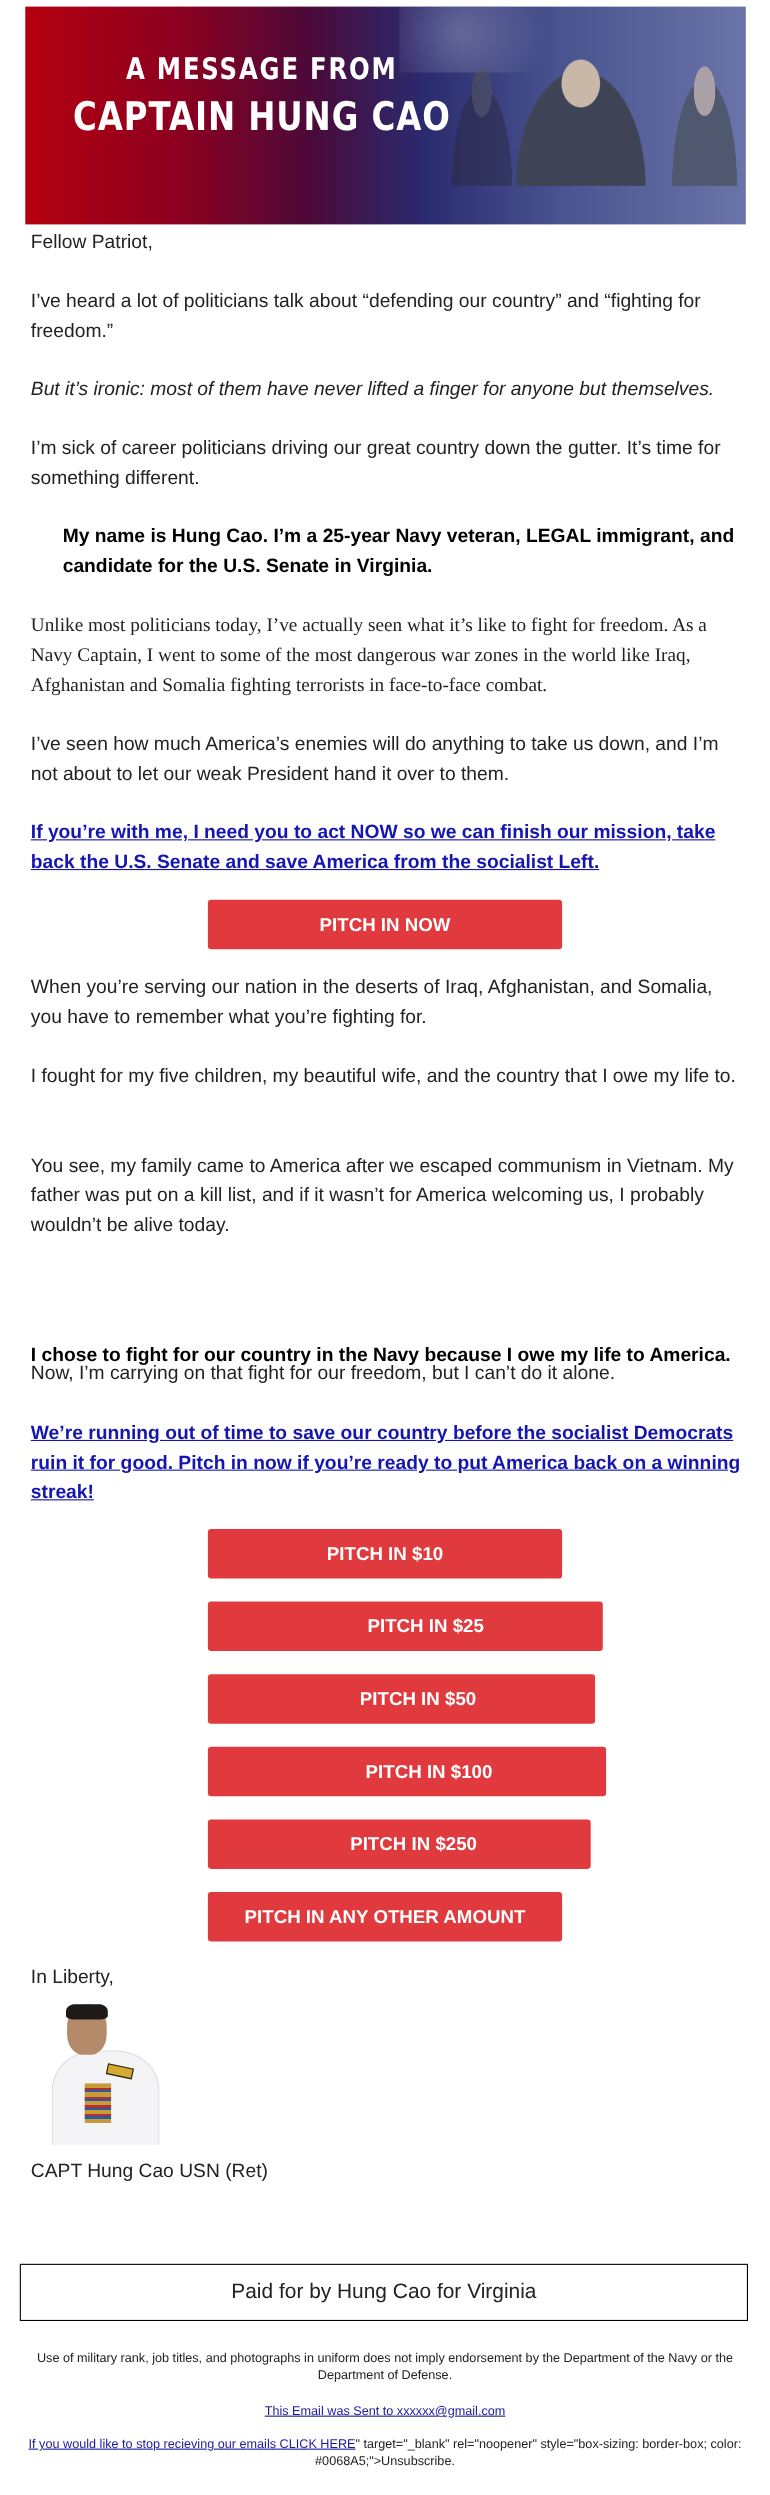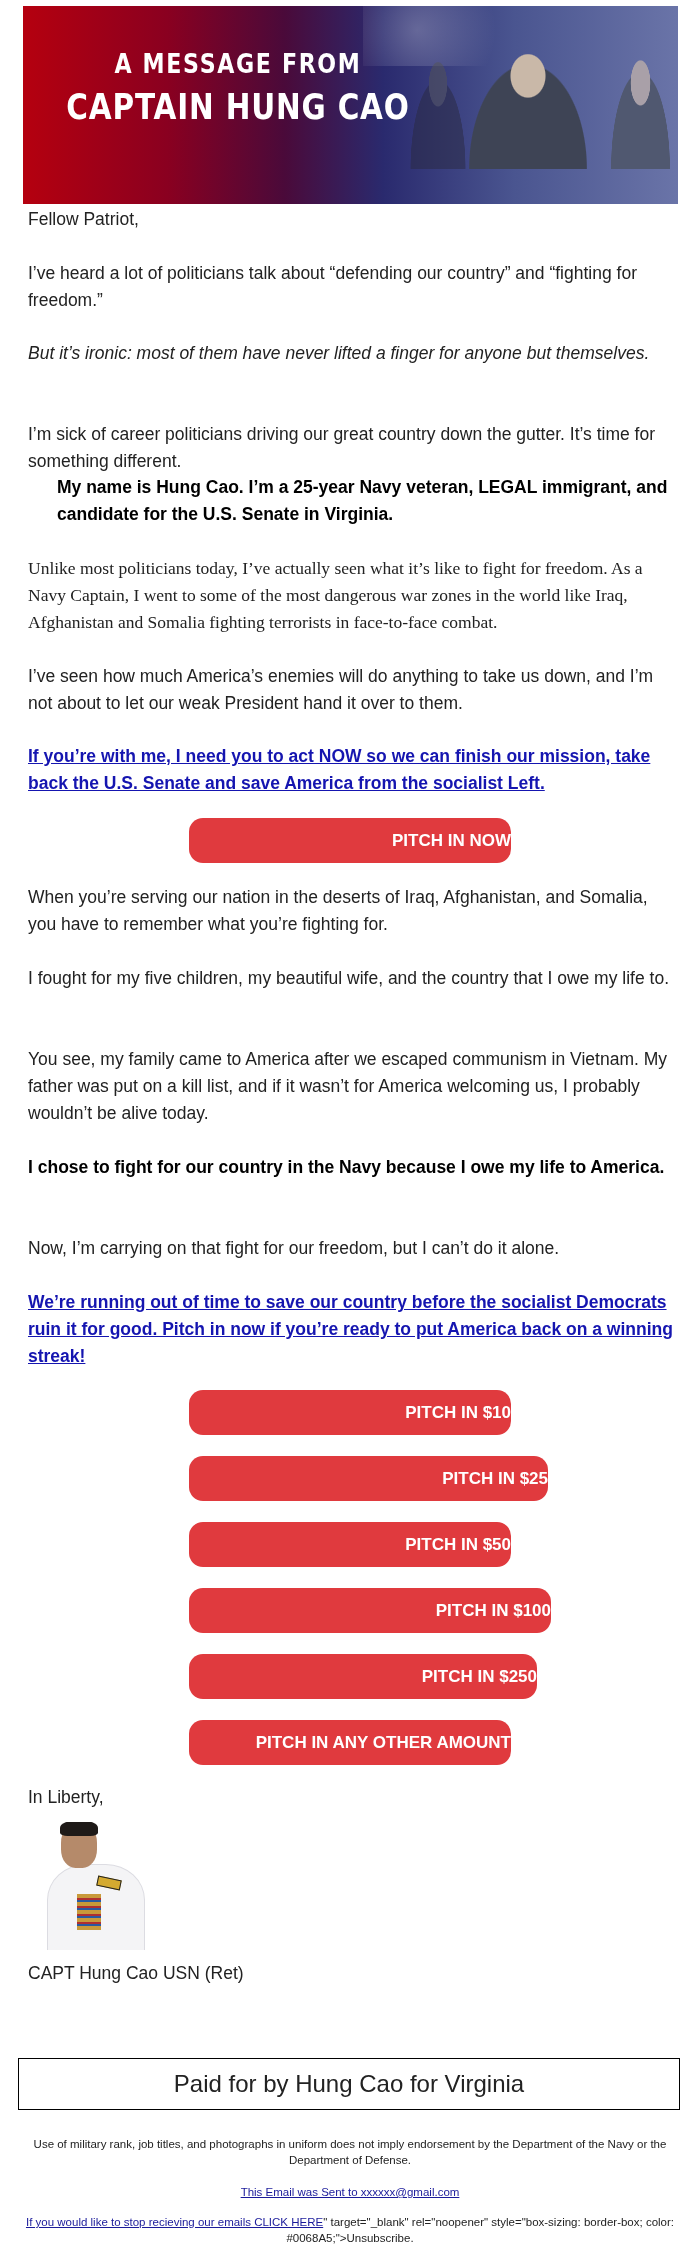--- a/index.html
+++ b/index.html
@@ -17,68 +17,68 @@
   .banner .soldier2 { position: absolute; left: 580px; top: 40px; width: 75px; height: 123px;
     background: radial-gradient(ellipse at 50% 30%, #a9a0a8 0 18%, transparent 19%), radial-gradient(ellipse at 50% 100%, #505870 0 55%, transparent 56%); }
   .banner .soldier0 { position: absolute; left: 380px; top: 50px; width: 70px; height: 113px; opacity: 0.5;
     background: radial-gradient(ellipse at 50% 25%, #555 0 18%, transparent 19%), radial-gradient(ellipse at 50% 100%, #2a2a40 0 55%, transparent 56%); }
 
   .p { position: absolute; left: 28px; width: 645px; font-size: 17.5px; line-height: 27px; color: #222; margin: 0; }
   .bold { font-weight: bold; color: #000; }
   .ital { font-style: italic; }
   .link { color: #1a0dab; font-weight: bold; text-decoration: underline; color: #1515b0; }
 
-  .btn { position: absolute; left: 189px; width: 322px; height: 45px; background: #e03a3e; border-radius: 14px;
-    color: #fff; font-weight: bold; font-size: 17px; text-align: right; line-height: 45px; cursor: pointer; }
+  .btn { position: absolute; left: 189px; width: 322px; height: 45px; background: #e03a3e; border-radius: 3px;
+    color: #fff; font-weight: bold; font-size: 17px; text-align: center; line-height: 45px; cursor: pointer; }
 
   .photo { position: absolute; left: 47px; top: 1822px; width: 98px; height: 128px; overflow: hidden; }
   .photo .head { position: absolute; left: 14px; top: 0; width: 36px; height: 46px; border-radius: 45% 45% 40% 40%; background: #b58a6a; }
   .photo .hair { position: absolute; left: 13px; top: -2px; width: 38px; height: 16px; border-radius: 50% 50% 20% 20%; background: #1e1a18; }
   .photo .body { position: absolute; left: 0; top: 42px; width: 98px; height: 90px; border-radius: 40% 40% 0 0; background: #f4f4f6; border: 1px solid #dcdce2; box-sizing: border-box; }
   .photo .medals { position: absolute; left: 30px; top: 72px; width: 24px; height: 36px; background: repeating-linear-gradient(180deg, #c99a3a 0 4px, #b03030 4px 6px, #2a5aa0 6px 8px); }
   .photo .board { position: absolute; left: 50px; top: 56px; width: 22px; height: 8px; background: #d4aa30; border: 1px solid #222; transform: rotate(12deg); }
 
   .paid { position: absolute; left: 18px; top: 2058px; width: 662px; height: 52px; border: 1.5px solid #000; box-sizing: border-box;
-    text-align: center; line-height: 50px; font-size: 24px; color: #222; }
+    text-align: center; line-height: 50px; font-size: 19px; color: #222; }
   .small { position: absolute; left: 20px; width: 660px; text-align: center; font-size: 11.5px; line-height: 16px; color: #222; }
   .small a, .small .ul { color: #1a1a9a; text-decoration: underline; cursor: pointer; }
 </style>
 </head>
 <body>
 
 <div class="banner">
   <div class="flag"></div>
   <div class="soldier0"></div>
   <div class="soldier1"></div>
   <div class="soldier2"></div>
   <div class="line1">A MESSAGE FROM</div>
   <div class="line2">CAPTAIN HUNG CAO</div>
 </div>
 
 <p class="p" style="top:206px;">Fellow Patriot,</p>
 <p class="p" style="top:260px;">I’ve heard a lot of politicians talk about “defending our country” and “fighting for freedom.”</p>
 <p class="p ital" style="top:340px;">But it’s ironic: most of them have never lifted a finger for anyone but themselves.</p>
-<p class="p" style="top:394px;margin-top:27px;">I’m sick of career politicians driving our great country down the gutter. It’s time for something different.</p>
+<p class="p" style="top:394px;">I’m sick of career politicians driving our great country down the gutter. It’s time for something different.</p>
 <p class="p bold" style="top:474px;margin-left:29px;">My name is Hung Cao. I’m a 25-year Navy veteran, LEGAL immigrant, and candidate for the U.S. Senate in Virginia.</p>
 <p class="p" style="top:555px;font-family:Liberation Serif, serif;">Unlike most politicians today, I’ve actually seen what it’s like to fight for freedom. As a Navy Captain, I went to some of the most dangerous war zones in the world like Iraq, Afghanistan and Somalia fighting terrorists in face-to-face combat.</p>
 <p class="p" style="top:663px;">I’ve seen how much America’s enemies will do anything to take us down, and I’m not about to let our weak President hand it over to them.</p>
 <p class="p link" style="top:743px;">If you’re with me, I need you to act NOW so we can finish our mission, take back the U.S. Senate and save America from the socialist Left.</p>
 
 <div class="btn" style="top:818px;">PITCH IN NOW</div>
 
 <p class="p" style="top:884px;">When you’re serving our nation in the deserts of Iraq, Afghanistan, and Somalia, you have to remember what you’re fighting for.</p>
 <p class="p" style="top:965px;">I fought for my five children, my beautiful wife, and the country that I owe my life to.</p>
 <p class="p" style="top:1046px;">You see, my family came to America after we escaped communism in Vietnam. My father was put on a kill list, and if it wasn’t for America welcoming us, I probably wouldn’t be alive today.</p>
-<p class="p bold" style="top:1154px;">I chose to fight for our country in the Navy because I owe my life to America.</p>
+<p class="p bold" style="top:1218px;">I chose to fight for our country in the Navy because I owe my life to America.</p>
 <p class="p" style="top:1235px;">Now, I’m carrying on that fight for our freedom, but I can’t do it alone.</p>
 <p class="p link" style="top:1289px;">We’re running out of time to save our country before the socialist Democrats ruin it for good. Pitch in now if you’re ready to put America back on a winning streak!</p>
 
 <div class="btn" style="top:1390px;">PITCH IN $10</div>
 <div class="btn" style="top:1456px;padding-left:37px;">PITCH IN $25</div>
-<div class="btn" style="top:1522px;">PITCH IN $50</div>
+<div class="btn" style="top:1522px;padding-left:30px;">PITCH IN $50</div>
 <div class="btn" style="top:1588px;padding-left:40px;">PITCH IN $100</div>
 <div class="btn" style="top:1654px;padding-left:26px;">PITCH IN $250</div>
 <div class="btn" style="top:1720px;">PITCH IN ANY OTHER AMOUNT</div>
 
 <p class="p" style="top:1784px;">In Liberty,</p>
 <div class="photo">
   <div class="body"></div>
   <div class="medals"></div>
   <div class="board"></div>
   <div class="head"></div>

